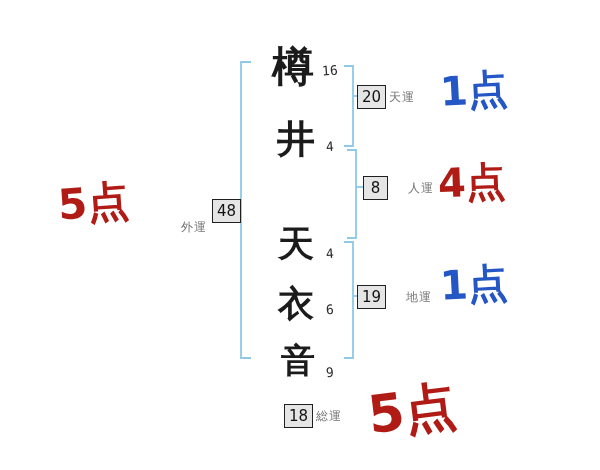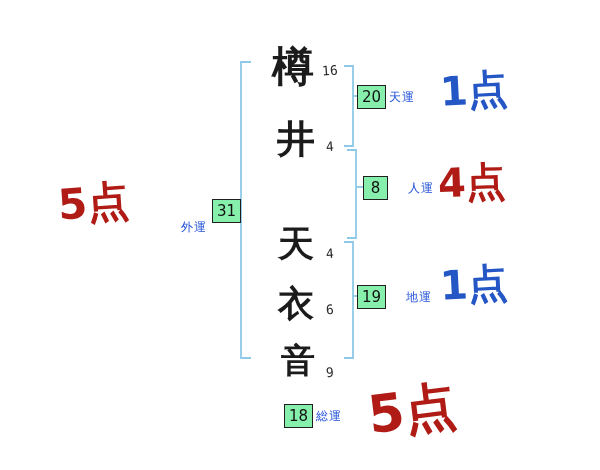--- a/index.html
+++ b/index.html
@@ -12,26 +12,26 @@
   .name-char{
     position:absolute;color:#1b1b1b;line-height:1;
     font-family:"DejaVu Sans",sans-serif;font-weight:600;
   }
   .stroke-count{
     position:absolute;color:#2a2a2a;font-size:13px;line-height:1;
     font-family:"DejaVu Sans Mono",monospace;transform:rotate(-4deg);
   }
 
   .fortune-box{
-    position:absolute;border:1.6px solid #1f1f1f;background:#86efac;
+    position:absolute;border:1.6px solid #1f1f1f;background:#e5e5e5;
     display:flex;align-items:center;justify-content:center;
     font-size:15px;color:#111;line-height:1;
   }
   .fortune-label{
-    position:absolute;font-size:12px;color:#1d4ed8;line-height:1;letter-spacing:1px;
+    position:absolute;font-size:12px;color:#737373;line-height:1;letter-spacing:1px;
   }
 
   .score{
     position:absolute;font-weight:700;line-height:1;
     font-family:"DejaVu Sans",sans-serif;
   }
   .score.blue{color:#2457c5;}
   .score.red{color:#b01c15;}
 </style>
 </head>
@@ -72,21 +72,21 @@
   <div class="fortune-box" style="left:357px;top:85px;width:27px;height:22px">20</div>
   <div class="fortune-label" style="left:389px;top:91px">天運</div>
 
   <div class="fortune-box" style="left:363px;top:176px;width:23px;height:22px">8</div>
   <div class="fortune-label" style="left:408px;top:182px">人運</div>
 
   <div class="fortune-box" style="left:357px;top:285px;width:27px;height:22px">19</div>
   <div class="fortune-label" style="left:406px;top:291px">地運</div>
 
   <div class="fortune-label" style="left:181px;top:221px">外運</div>
-  <div class="fortune-box" style="left:212px;top:199px;width:27px;height:22px">31</div>
+  <div class="fortune-box" style="left:212px;top:199px;width:27px;height:22px">48</div>
 
   <div class="fortune-box" style="left:284px;top:404px;width:27px;height:22px">18</div>
   <div class="fortune-label" style="left:316px;top:410px">総運</div>
 
   <div class="score blue" style="left:440px;top:70px;font-size:40px;transform:rotate(-3deg)">1点</div>
 
   <div class="score red" style="left:438px;top:162px;font-size:40px;transform:rotate(-2deg)">4点</div>
 
   <div class="score blue" style="left:440px;top:264px;font-size:40px;transform:rotate(-3deg)">1点</div>
 

